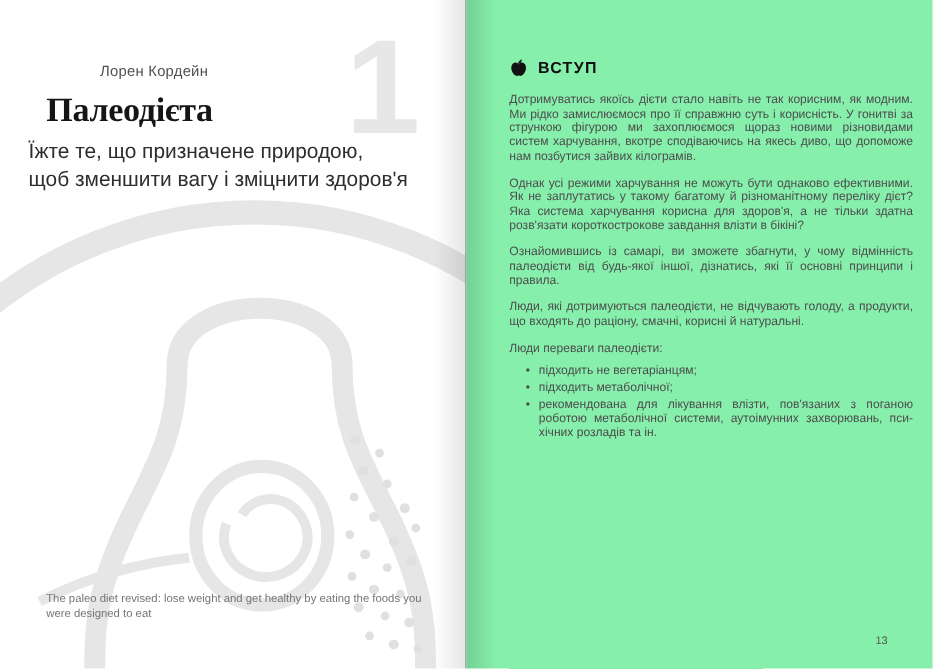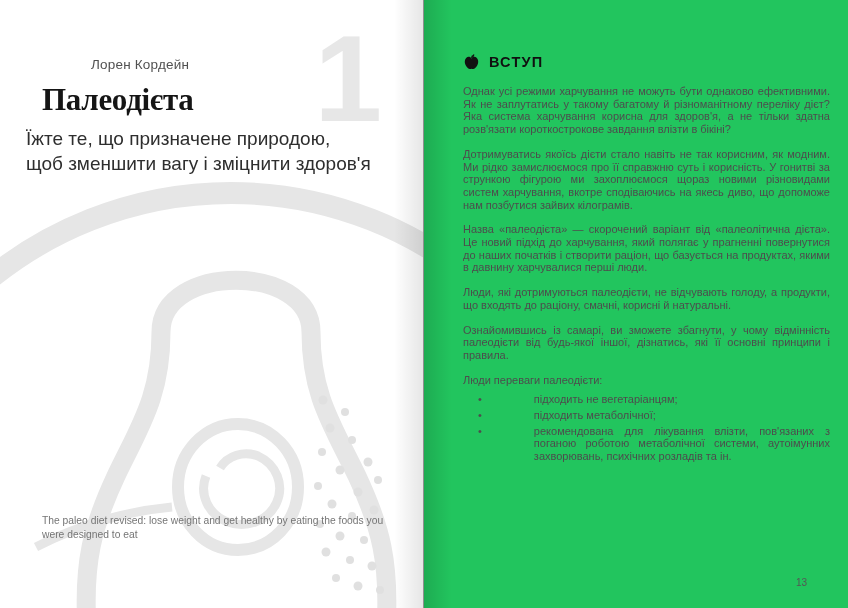--- a/index.html
+++ b/index.html
@@ -12,44 +12,44 @@
   .lp-gutter-shade{position:absolute;right:0;top:0;width:30px;height:608px;
     background:linear-gradient(to right,rgba(0,0,0,0),rgba(0,0,0,0.10));}
   .watermark{position:absolute;left:0;top:0;pointer-events:none;}
   .chapter-number{
     position:absolute;top:18px;right:44px;font-size:122px;line-height:1;
     font-weight:700;color:#e7e7e7;letter-spacing:-2px;
   }
   .lp-author{position:absolute;left:43px;top:57px;font-size:13.5px;color:#515151;letter-spacing:.2px;margin-left:48px;}
   .lp-title{position:absolute;left:42px;top:82px;font-size:31px;font-weight:700;color:#151515;letter-spacing:-.3px;font-family:Liberation Serif, serif;}
   .lp-subtitle{position:absolute;left:26px;top:126px;font-size:19px;color:#2e2e2e;line-height:1.32;white-space:pre-line;}
-  .lp-ref{position:absolute;left:42px;top:514px;width:356px;font-size:10.3px;color:#757575;line-height:1.32;}
+  .lp-ref{position:absolute;left:42px;top:538px;width:356px;font-size:10.3px;color:#757575;line-height:1.32;}
   .lp-ref .ref-author{margin-top:0;}
   
   .gutter-line{position:absolute;left:423px;top:0;width:1px;height:608px;background:#8f8f8f;}
   
-  .page-right{position:absolute;left:424px;top:0;width:424px;height:608px;background:#22c55e;}
+  .page-right{position:absolute;left:424px;top:0;width:424px;height:608px;background:#86efac;}
   .rp-gutter-shade{position:absolute;left:0;top:0;width:28px;height:608px;
     background:linear-gradient(to right,rgba(0,0,0,0.13),rgba(0,0,0,0));}
   .rp-content{position:absolute;left:39px;top:53px;width:367px;}
   .section-heading{display:flex;align-items:center;gap:9px;margin:0 0 14px 0;}
   .section-heading .h-icon{width:17px;height:18px;display:inline-block;flex:0 0 auto;}
   .section-heading .h-text{font-size:14.5px;font-weight:700;color:#101010;letter-spacing:1.2px;}
   .rp-content p{
     margin:0 0 12px 0;font-size:11px;line-height:12.7px;color:#4d4d4d;
     text-align:justify;text-justify:inter-word;hyphens:manual;
   }
   .rp-content p.list-intro{margin-bottom:7px;text-align:left;}
   ul.benefits{list-style:none;margin:0;padding:0 0 0 15px;}
   ul.benefits li{
     display:flex;gap:8px;font-size:11px;line-height:12.7px;color:#4d4d4d;
     margin-bottom:3px;text-align:justify;
   }
   ul.benefits li .marker{flex:0 0 auto;color:#4d4d4d;font-size:11px;line-height:12.7px;}
-  ul.benefits li .b-text{flex:1 1 auto;margin-left:44px;}
+  ul.benefits li .b-text{flex:1 1 auto;}
   .page-number{position:absolute;right:41px;bottom:20px;font-size:10px;color:#555;}
 </style>
 </head>
 <body>
 
 <div class="book">
 
   <div class="page-left">
 
     <svg class="watermark" width="424" height="608" viewBox="0 0 424 608" aria-hidden="true">
@@ -124,25 +124,24 @@
         <span class="h-icon">
           <svg width="17" height="18" viewBox="0 0 24 26" aria-hidden="true">
             <path fill="#111" d="M12 8.2C10.8 5.4 7 4.6 4.6 6.8 2 9.2 1.6 13.4 3.4 17.4c1.5 3.3 4 5.8 6.4 5.8 1.1 0 1.5-.5 2.2-.5s1.1.5 2.2.5c2.4 0 4.9-2.5 6.4-5.8 1.8-4 1.4-8.2-1.2-10.6C17 4.6 13.2 5.4 12 8.2z"></path>
             <path fill="#111" d="M12.6 7.2c-.3-2.4.9-4.6 3.2-5.9.6 2.3-.4 4.7-3.2 5.9z"></path>
             <path fill="none" stroke="#111" stroke-width="1.3" d="M12 7.5c0-1.8.4-3 1.2-4.1"></path>
           </svg>
         </span>
         <span class="h-text">ВСТУП</span>
       </div>
 
+      <p>Дотримуватись якоїсь дієти стало навіть не так корисним, як модним. Ми рідко замислюємося про її справжню суть і корисність. У гонитві за стрункою фігурою ми захоплюємося щораз новими різновидами систем харчування, вкотре сподіваючись на якесь диво, що допоможе нам позбутися зайвих кілограмів.</p>
       <p>Однак усі режими харчування не можуть бути однаково ефективними. Як не заплутатись у такому багатому й різноманітному переліку дієт? Яка система харчування корисна для здоров'я, а не тільки здатна розв'язати короткострокове завдання влізти в бікіні?</p>
-      <p>Дотримуватись якоїсь дієти стало навіть не так корисним, як модним. Ми рідко замислюємося про її справжню суть і корисність. У гонитві за стрункою фігурою ми захоплюємося щораз новими різновидами систем харчування, вкотре сподіваючись на якесь диво, що допоможе нам позбутися зайвих кілограмів.</p>
-      <p>Назва «палеодієта» — скорочений варіант від «палеолітична дієта». Це новий підхід до харчування, який полягає у прагненні повернутися до наших початків і створити раціон, що базується на продуктах, якими в давнину харчувалися перші люди.</p>
+      <p>Ознайомившись із самарі, ви зможете збагнути, у чому відмін­ність палеодієти від будь-якої іншої, дізнатись, які її основні прин­ципи і правила.</p>
       <p>Люди, які дотримуються палеодієти, не відчувають голоду, а продукти, що входять до раціону, смачні, корисні й натуральні.</p>
-      <p>Ознайомившись із самарі, ви зможете збагнути, у чому відмін­ність палеодієти від будь-якої іншої, дізнатись, які її основні прин­ципи і правила.</p>
 
       <p class="list-intro">Люди переваги палеодієти:</p>
 
       <ul class="benefits">
         <li>
           <span class="marker">•</span>
           <span class="b-text">підходить не вегетаріанцям;</span>
         </li>
         <li>
           <span class="marker">•</span>

